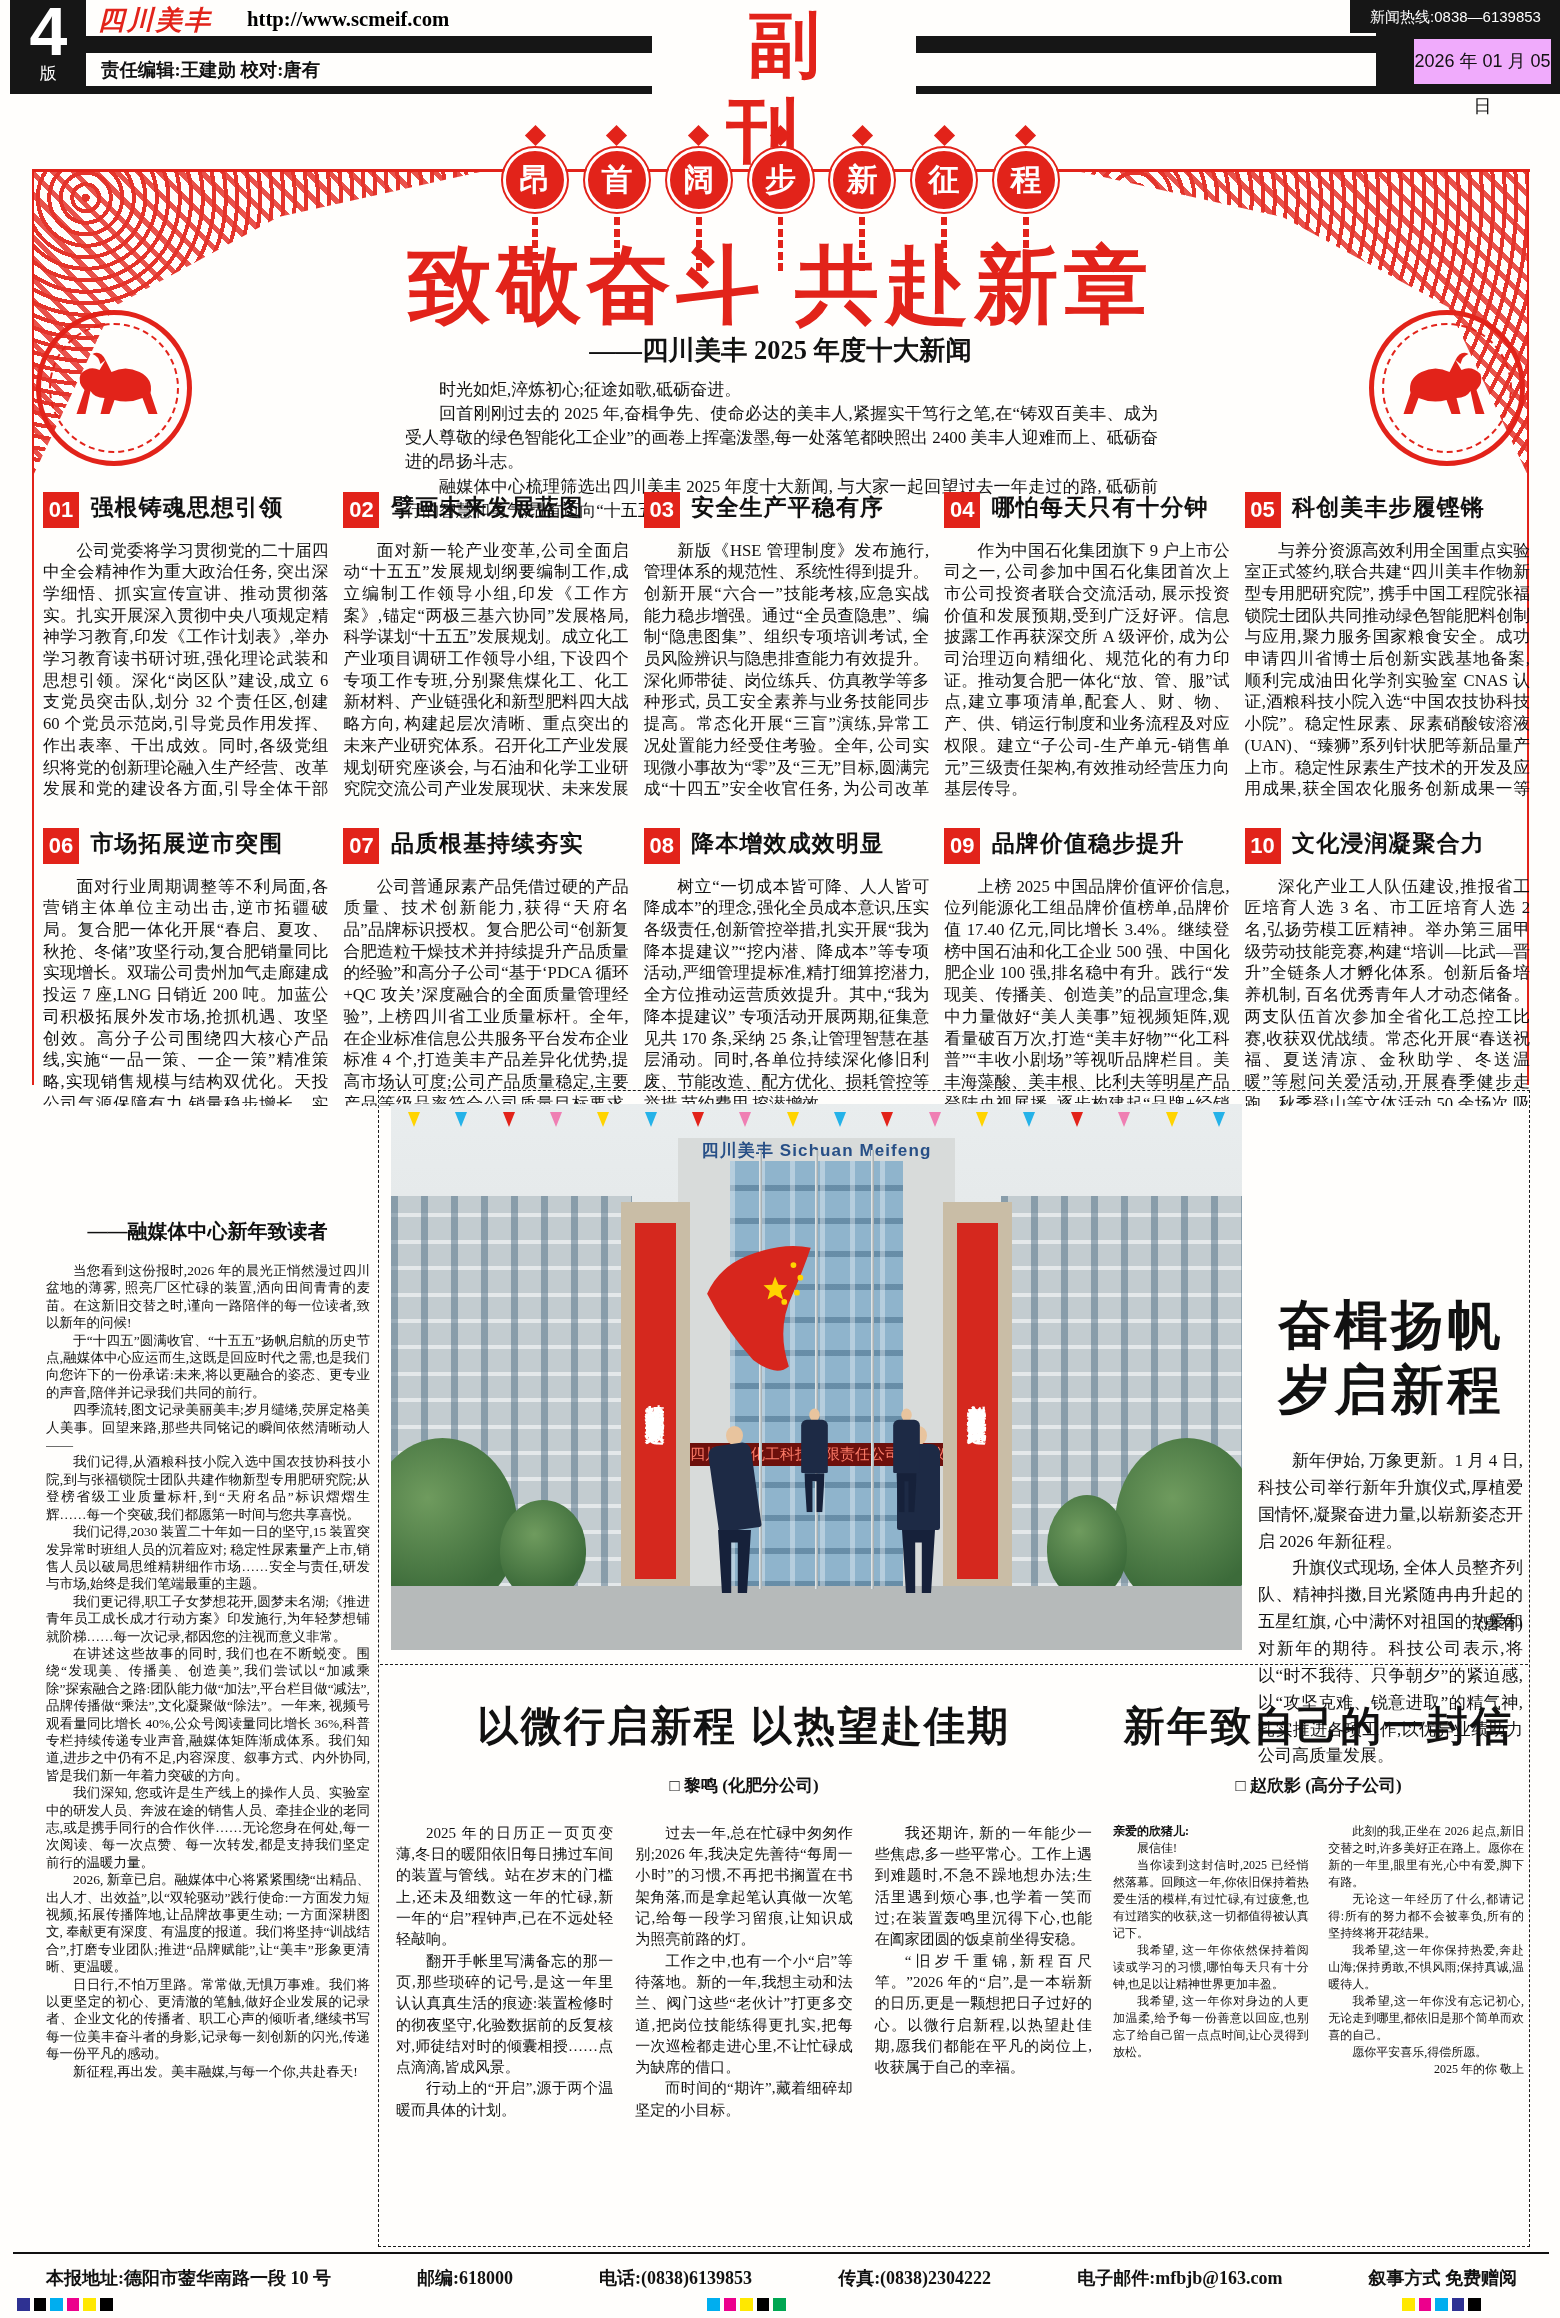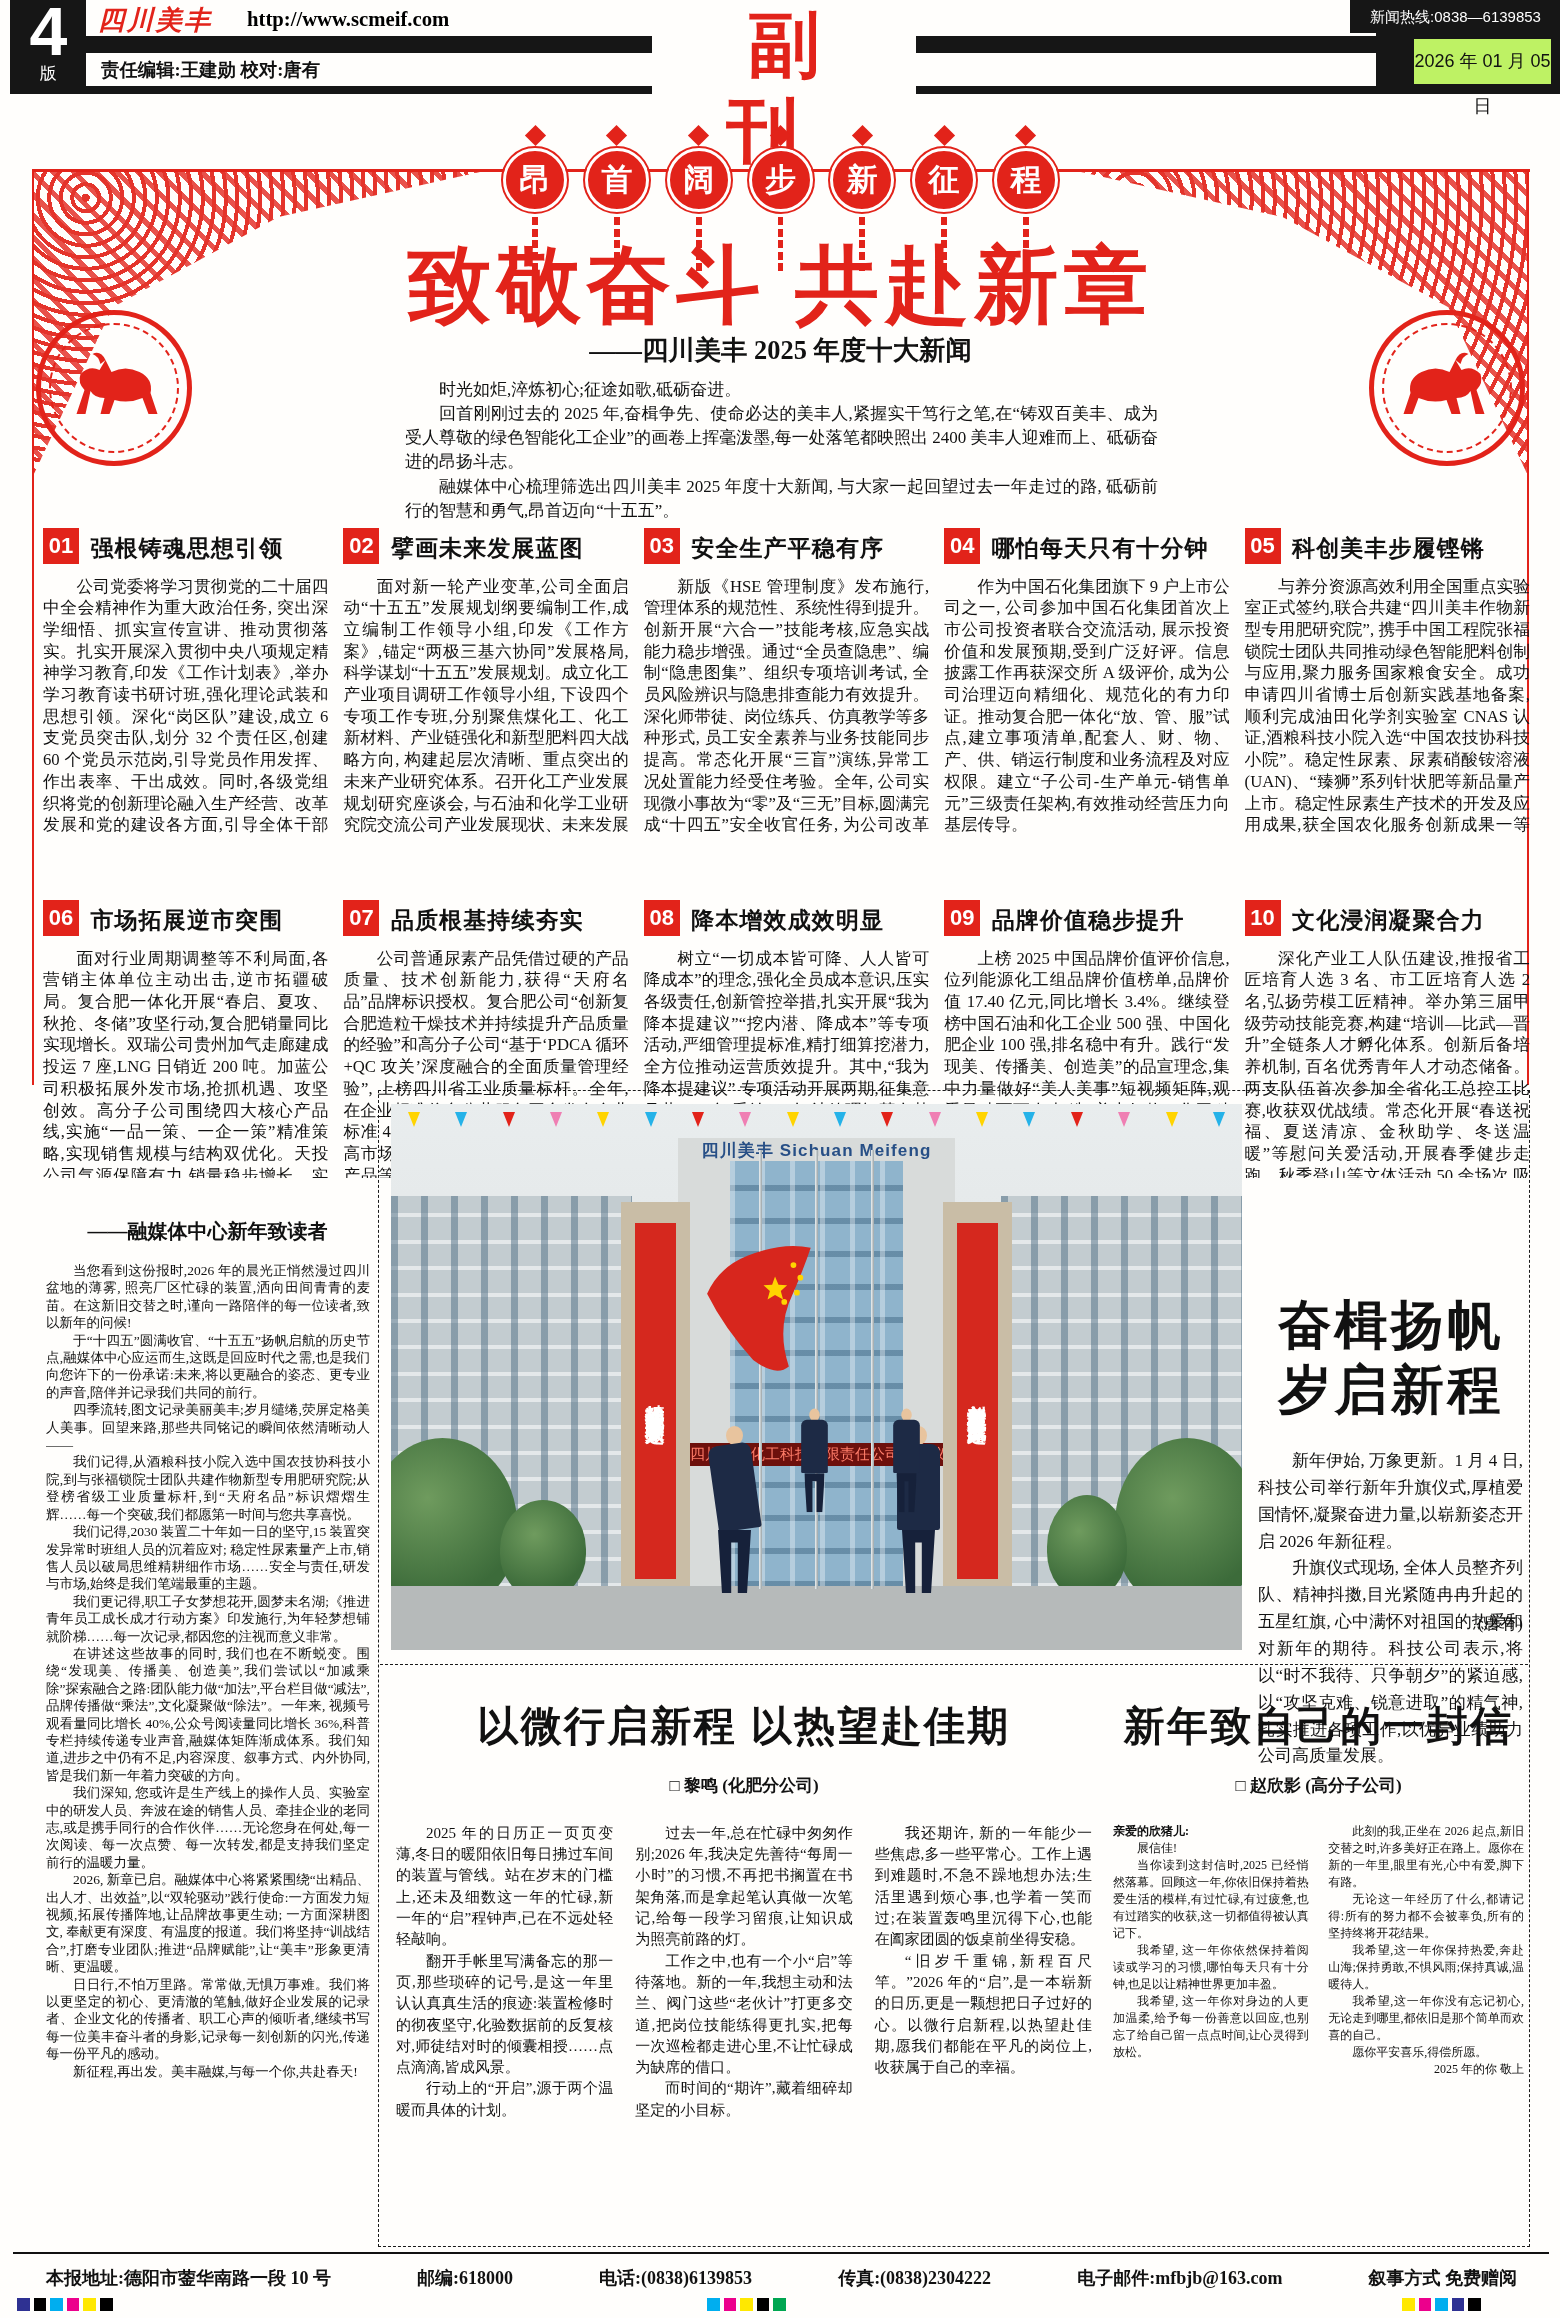--- a/index.html
+++ b/index.html
@@ -15,21 +15,21 @@
   
   .blackbar { background:#161616; position:absolute; }
   .pagenum-box { left:10.3px; top:0; width:76px; height:94px; background:#161616; color:#fff; text-align:center; }
   .pagenum-box .num { font-size:68px; line-height:62px; font-family:"Liberation Sans",sans-serif; font-weight:bold; }
   .pagenum-box .lab { font-size:17px; }
   .logo-cn { left:98px; top:3.4px; font-size:26.4px; font-weight:bold; color:#e2231a; letter-spacing:2.3px; font-style:italic; }
   .site-url { left:247px; top:8px; font-size:20.7px; font-weight:bold; color:#000; }
   .hotline-bar { left:1350px; top:0; width:211px; height:33px; color:#fff; font-size:15px; line-height:33px; text-align:center; font-family:"Liberation Sans",sans-serif;}
   .editor-line { left:101px; top:57px; font-size:18.4px; font-weight:bold; }
   .fukan { left:652px; top:2.3px; width:264px; height:91px; text-align:center; font-size:72px; font-weight:bold; color:#e2231a; letter-spacing:43px; text-indent:43px; line-height:86px; }
-  .datebox { left:1414px; top:39px; width:137px; height:45px; background:#bef264; font-size:18px; line-height:45px; text-align:center; font-family:"Liberation Sans",sans-serif; }
+  .datebox { left:1414px; top:39px; width:137px; height:45px; background:#f0abfc; font-size:18px; line-height:45px; text-align:center; font-family:"Liberation Sans",sans-serif; }
 
   
   .red-rule { left:32px; top:169px; width:1498px; height:2.9px; background:#e2231a; }
   .side-red { width:2.3px; top:172px; height:913px; background:#e2231a; }
   .lace { top:172px; width:448px; height:322px; opacity:.92;
     background:
       repeating-radial-gradient(circle at 12% 8%, #e2231a 0 4px, transparent 4px 11.5px),
       repeating-linear-gradient(45deg, rgba(226,35,26,.85) 0 5.2px, transparent 5.2px 15px);
   }
   .lace.left  { left:32px;  clip-path:polygon(0 0, 100% 0, 55% 14%, 18% 42%, 0 95%); }
@@ -47,21 +47,21 @@
   .horse-circ.left { left:36px; } .horse-circ.right { right:36px; transform:scaleX(-1); }
 
   
   .headline { left:0; right:0; top:229px; text-align:center; font-size:84px; letter-spacing:5.7px; color:#e2231a; }
   .subhead { left:0; right:0; top:333px; text-align:center; font-size:26.4px; font-weight:bold; }
   .intro { left:405px; top:378px; width:753px; font-size:17px; line-height:1.42; }
   .intro p { text-indent:2em; }
 
   
   .newsgrid { left:43px; top:492px; width:1487px; display:grid; grid-template-columns:repeat(5,1fr); column-gap:15px; row-gap:27.6px; }
-  .ncell .nhead { display:flex; align-items:flex-end;margin-top:36px; }
+  .ncell .nhead { display:flex; align-items:flex-start; }
   .badge { width:36px; height:36px; background:#e2231a; color:#fff; font-family:"Liberation Sans",sans-serif;
     font-weight:bold; font-size:22px; display:flex; align-items:center; justify-content:center; flex:0 0 36px; }
   .ntitle { margin-left:11.5px; font-size:23px; letter-spacing:1.1px; }
   .nbody { margin-top:11.5px; font-size:16.7px; line-height:1.3; height:261px; overflow:hidden; }
   .nbody p { text-indent:2em; }
   .row2 .nbody { height:230px; }
 
   
   .dashed-box { left:378px; top:1090px; width:1152px; height:1157px; border:1.7px dashed #1a1a1a; }
   .dash-h { left:380px; top:1664px; width:1148px; border-top:1.7px dashed #1a1a1a; }

